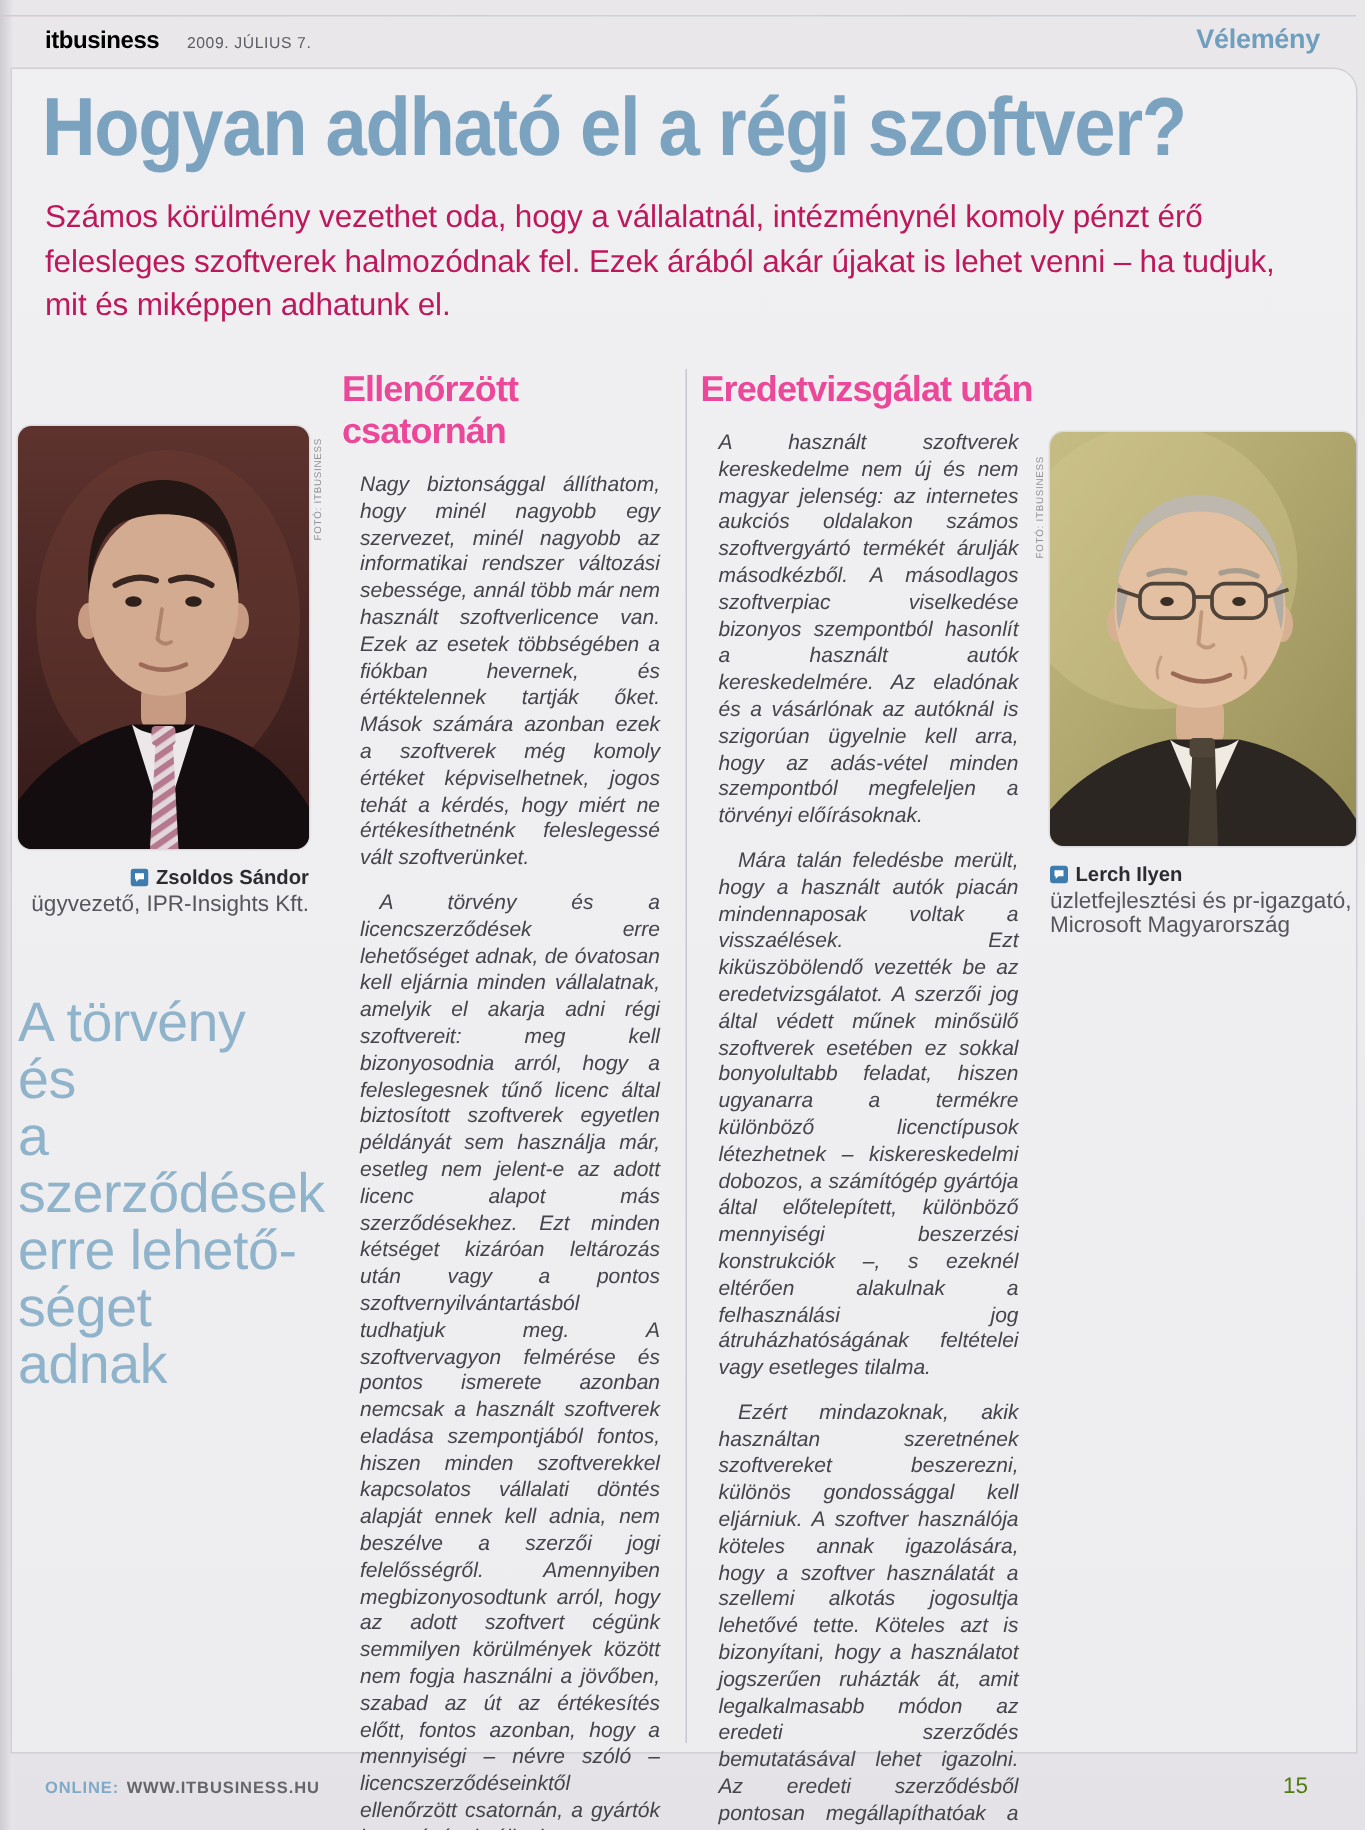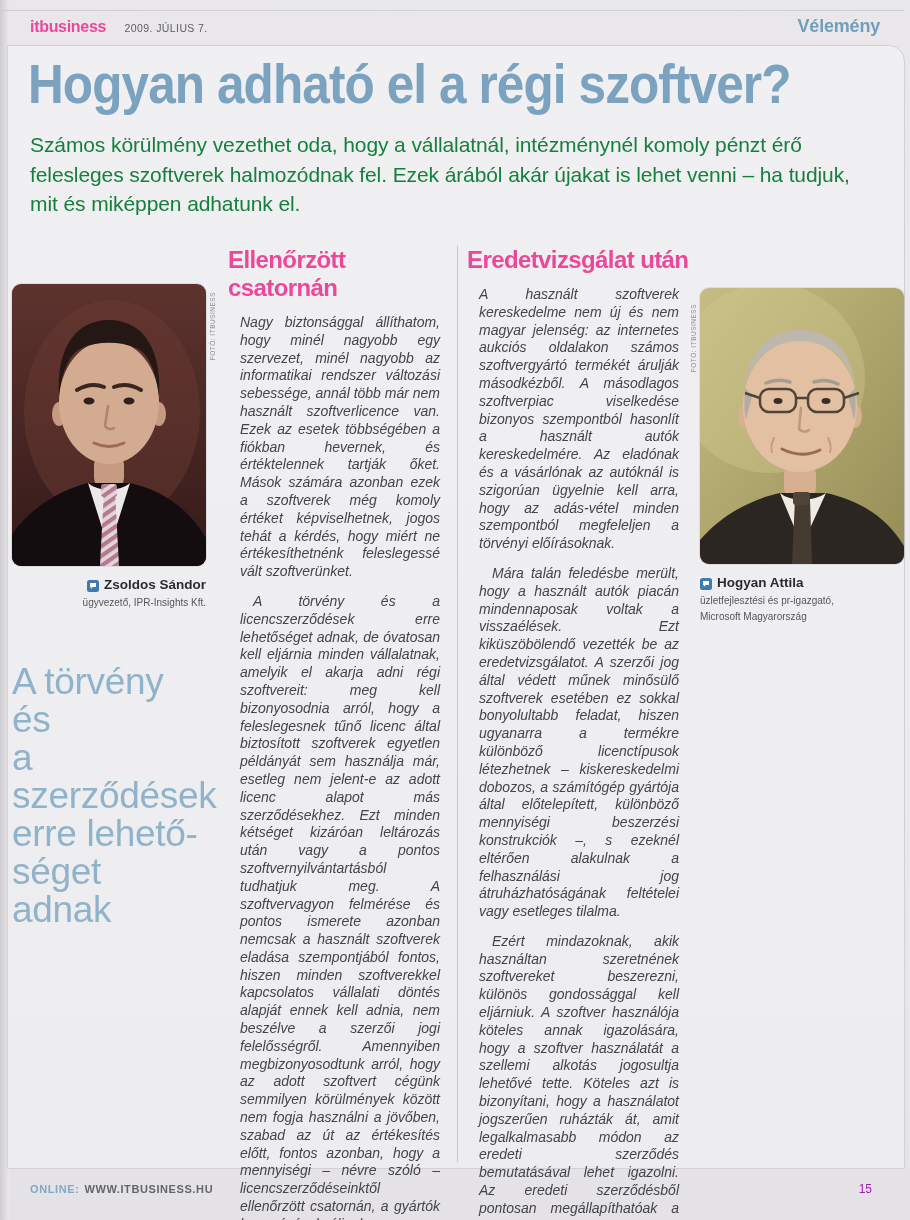--- a/index.html
+++ b/index.html
@@ -14,29 +14,29 @@
   .gutter{position:absolute;left:0;top:0;width:9px;height:100%;
     background:linear-gradient(90deg,#cfccd1,#e9e7ea);}
   .topline{position:absolute;left:0;top:10px;width:904px;height:1px;
     background:linear-gradient(90deg,#d6c9d2,#c9d6cf,#c9cedd);}
   .frame{position:absolute;left:7px;top:45px;width:896px;height:1122px;
     border:1px solid #d0d0d6;border-radius:0 16px 0 0;
     background:linear-gradient(180deg,#f0eff1,#edecef);}
   
   .header{position:absolute;left:30px;top:16px;width:850px;height:26px;
     display:flex;align-items:baseline;justify-content:space-between;}
-  .brand{font-weight:bold;font-size:16px;color:#ec4899;letter-spacing:-0.3px;}
+  .brand{font-weight:bold;font-size:16px;color:#000000;letter-spacing:-0.3px;}
   .date{font-size:10.5px;color:#5c5d63;margin-left:14px;letter-spacing:0.4px;}
   .section{font-weight:bold;font-size:18px;color:#6f9fbd;letter-spacing:-0.2px;}
   
   .title{position:absolute;left:28px;top:52px;margin:0;white-space:nowrap;
     font-size:55px;font-weight:bold;letter-spacing:-1px;color:#7ba3c0;
     transform:scaleX(0.9);transform-origin:0 50%;}
   .lead{position:absolute;left:30px;top:130px;width:848px;margin:0;
-    font-size:21px;line-height:29.5px;color:#15803d;letter-spacing:-0.1px;}
+    font-size:21px;line-height:29.5px;color:#be185d;letter-spacing:-0.1px;}
   
   .vdivider{position:absolute;left:457px;top:246px;width:1px;height:916px;background:#c6c8ce;}
   .col{position:absolute;top:246px;width:224px;color:#43454b;}
   .col1{left:228px;}
   .col2{left:467px;}
   .col h2{margin:0 0 10px 0;font-size:24px;letter-spacing:-0.6px;color:#ec4899;}
   .col p{margin:12px;font-size:14px;line-height:17.8px;text-align:justify;font-style:italic;}
   .col p + p{text-indent:13px;}
   .col p.last{position:relative;}
   .endmark{position:absolute;right:0;bottom:3px;width:9px;height:9px;background:#76aecb;}
@@ -44,35 +44,35 @@
   .rail{position:absolute;}
   .left-rail{left:12px;top:284px;width:194px;}
   .right-rail{left:700px;top:288px;width:204px;}
   .photo{border-radius:9px;overflow:hidden;display:block;box-shadow:0 0 0 1px rgba(0,0,0,0.08);}
   .photo svg{display:block;}
   .credit{position:absolute;top:8px;font-size:6.5px;color:#8f9095;letter-spacing:0.5px;
     writing-mode:vertical-rl;transform:rotate(180deg);white-space:nowrap;}
   .left-rail .credit{right:-10px;}
   .right-rail .credit{left:-10px;top:16px;}
   .caption{margin-top:11px;}
-  .caption .name-row{display:flex;align-items:flex-end;gap:5px;font-weight:bold;
+  .caption .name-row{display:flex;align-items:center;gap:5px;font-weight:bold;
     font-size:13.5px;color:#2c2b30;}
   .caption.r .name-row{justify-content:flex-end;}
-  .caption .role{font-size:10px;color:#55565c;margin-top:3px;line-height:16px;white-space:pre-line;}
+  .caption .role{font-size:15px;color:#55565c;margin-top:3px;line-height:16px;white-space:pre-line;}
   .caption.r{text-align:right;}
   .bubble{width:12px;height:12px;flex:0 0 auto;}
   .pullquote{color:#8fb3ca;white-space:pre-line;letter-spacing:-0.3px;}
   .left-rail .pullquote{margin-top:52px;font-size:37px;line-height:38px;}
   .right-rail .pullquote{margin-top:48px;text-align:left;font-size:28px;line-height:39px;}
   
   .footer{position:absolute;left:30px;top:1182px;width:850px;
     display:flex;justify-content:space-between;align-items:baseline;}
   .online{font-size:11px;font-weight:bold;letter-spacing:0.6px;color:#65666c;}
   .online .lbl{color:#7fa9c6;margin-right:5px;}
-  .pagenum{font-size:12px;color:#a21caf;margin-right:8px;}
+  .pagenum{font-size:15px;color:#4d7c0f;margin-right:8px;}
 </style>
 </head>
 <body>
 
 <div class="page">
   <div class="gutter"></div>
   <div class="topline"></div>
 
   <div class="header">
     <div>
@@ -197,21 +197,21 @@
         <path d="M128,150 q4,8 2,14" stroke="#c79d80" stroke-width="2" fill="none" stroke-linecap="round"></path>
       </svg>
     </span>
     <span class="credit">FOTÓ: ITBUSINESS</span>
     <div class="caption">
       <div class="name-row">
         <svg class="bubble" viewBox="0 0 12 12" xmlns="http://www.w3.org/2000/svg">
           <rect width="12" height="12" rx="2.5" fill="#3e7cae"></rect>
           <path d="M3,3.1 h6 v4 h-3.4 l-1.8,1.9 v-1.9 h-0.8 z" fill="#ffffff"></path>
         </svg>
-        <span>Hogyan Attila</span>
+        <span>Lerch Ilyen</span>
       </div>
       <div class="role">üzletfejlesztési és pr-igazgató,
 Microsoft Magyarország</div>
     </div>
   </div>
 
   <div class="footer">
     <div class="online">
       <span class="lbl">ONLINE:</span><span>WWW.ITBUSINESS.HU</span>
     </div>

